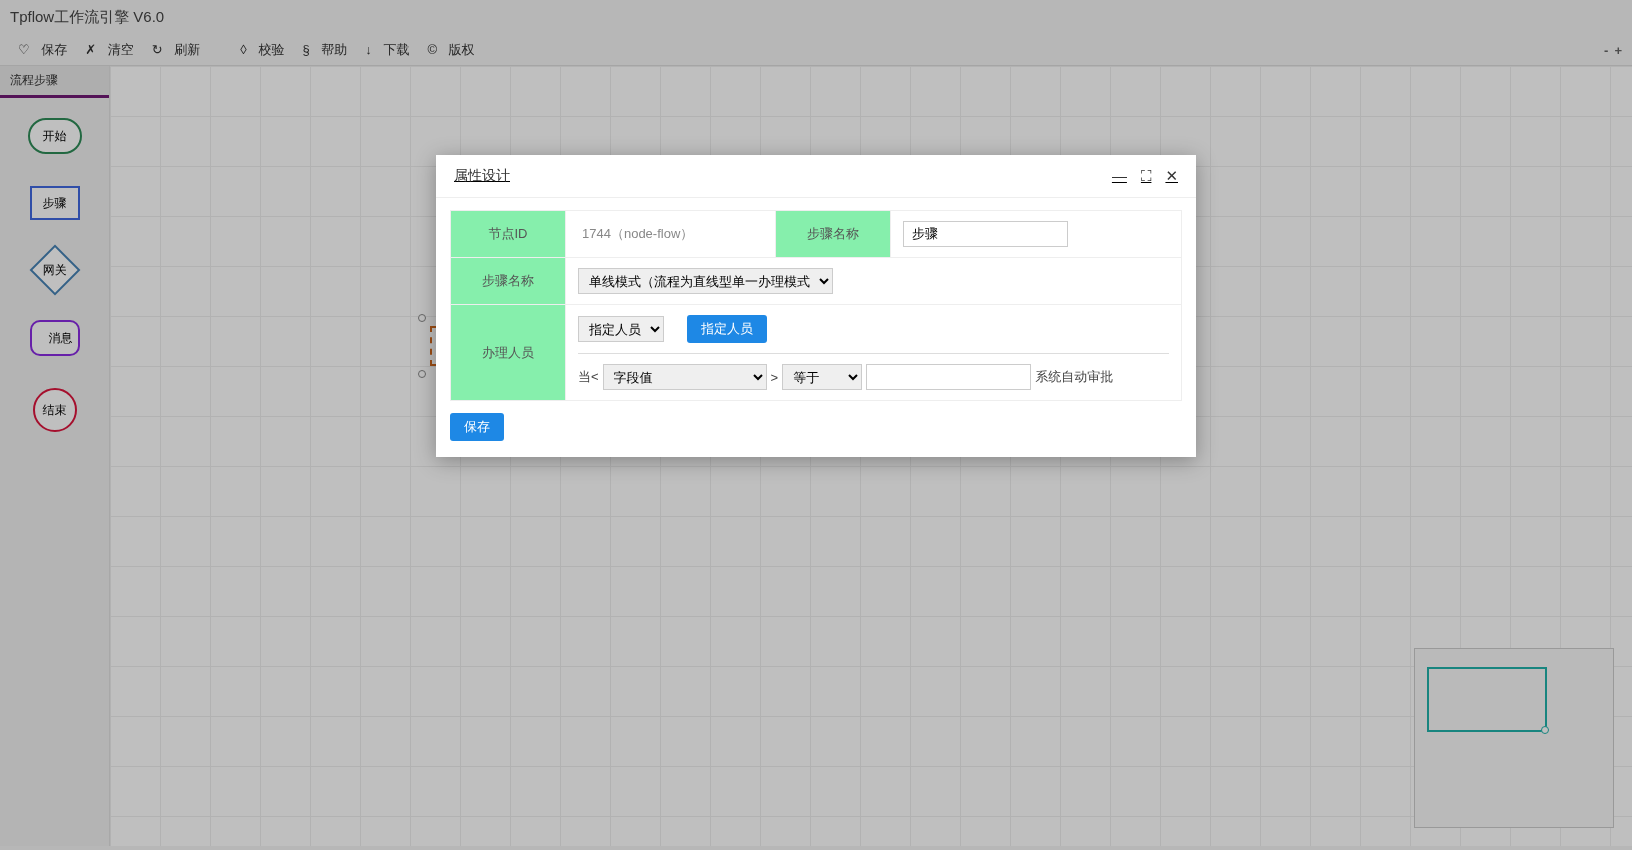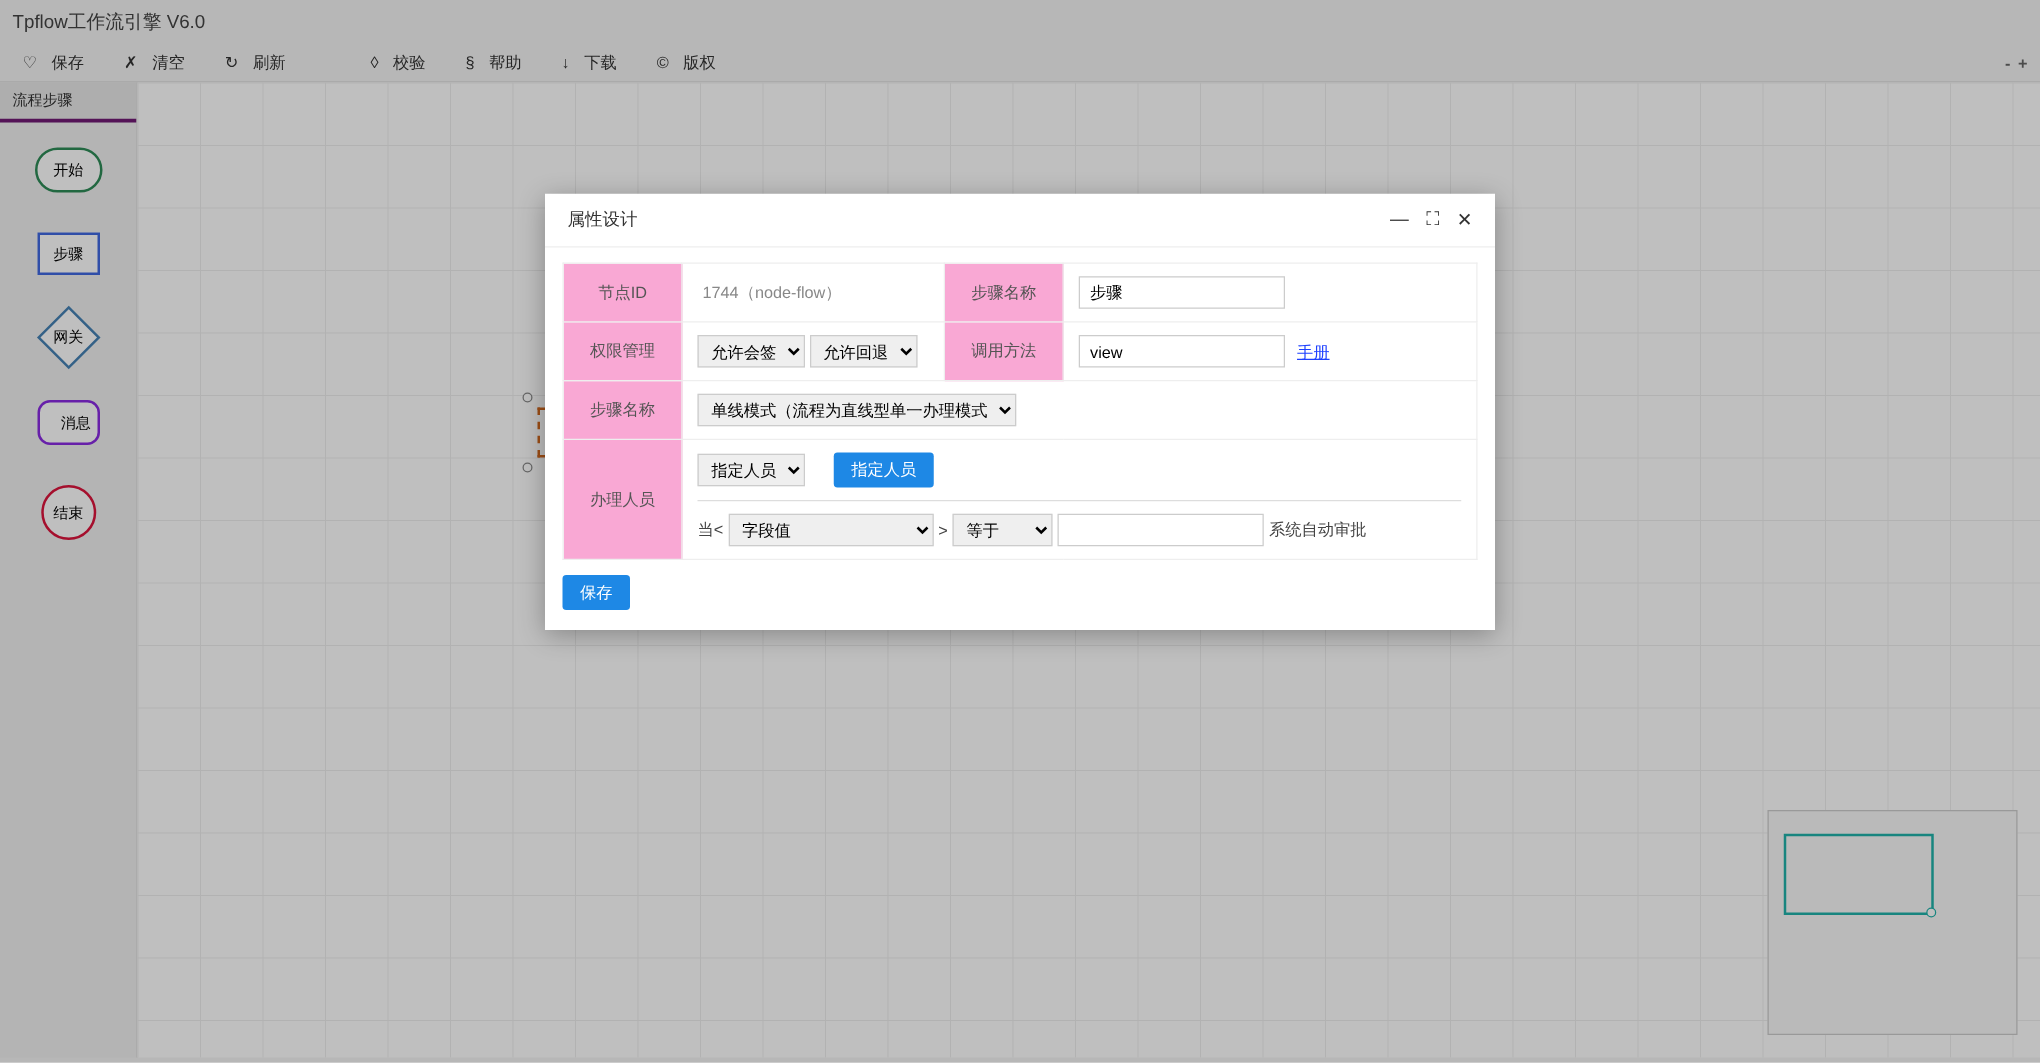--- a/index.html
+++ b/index.html
@@ -1,21 +1,21 @@
 <!DOCTYPE html>
 <html><head>
   <meta charset="utf-8">
   <style>
     * { box-sizing: border-box; margin: 0; padding: 0; }
     body { font-family: "Microsoft YaHei", Arial, sans-serif; font-size: 13px; background: #f5f5f5; width: 1632px; height: 850px; overflow: hidden; position: relative; }
     
     .header-title { padding: 8px 10px; font-weight: normal; font-size: 15px; color: #444; }
     
     .toolbar { display: flex; justify-content: space-between; align-items: center; padding: 4px 10px; border-bottom: 1px solid #ddd; }
-    .toolbar-left { display: flex; gap: 16px; align-items: flex-start; }
+    .toolbar-left { display: flex; gap: 2px; align-items: flex-start; }
     .toolbar-left span { cursor: pointer; padding: 2px 4px; color: #333; }
     .toolbar-sep { margin: 0 6px; }
     .toolbar-right { display: flex; gap: 6px; color: #666; }
     .toolbar-right span { cursor: pointer; font-weight: bold; }
     
     .main { display: flex; height: calc(850px - 70px); }
     
     .sidebar { width: 110px; background: #f0f0f0; border-right: 1px solid #e0e0e0; padding-top: 0; }
     .sidebar-tab { background: #e8e8e8; padding: 6px 10px; font-size: 12px; color: #333; border-bottom: 3px solid #701a75; }
     .palette { padding: 20px 0; display: flex; flex-direction: column; align-items: center; gap: 32px; justify-content: space-between; }
@@ -32,29 +32,29 @@
     .handle { position: absolute; width: 8px; height: 8px; border: 1px solid #888; border-radius: 50%; background: #fff; }
     .h-tl { top: -14px; left: -14px; }
     .h-bl { bottom: -14px; left: -14px; }
     
     .minimap { position: absolute; right: 18px; bottom: 18px; width: 200px; height: 180px; border: 1px solid #ccc; background: #f9f9f9; }
     .minimap-viewport { position: absolute; left: 12px; top: 18px; width: 120px; height: 65px; border: 2px solid #20b2aa; }
     .minimap-handle { position: absolute; right: -4px; bottom: -4px; width: 8px; height: 8px; border: 1px solid #20b2aa; border-radius: 50%; background: #fff; }
     
     .overlay { position: absolute; inset: 0; background: rgba(0,0,0,0.25); display: flex; justify-content: center; align-items: flex-start; padding-top: 155px; }
     .dialog { width: 760px; background: #fff; box-shadow: 0 4px 20px rgba(0,0,0,0.3); }
-    .dialog-titlebar { display: flex; justify-content: space-between; align-items: center; padding: 12px 18px; border-bottom: 1px solid #eee; }
+    .dialog-titlebar { display: flex; justify-content: space-between; align-items: center; padding: 12px 18px; border-bottom: 1px solid #eee; text-decoration: underline; }
     .dialog-title { font-size: 14px; color: #333; }
     .dialog-controls { display: flex; gap: 14px; }
     .dialog-controls span { cursor: pointer; font-size: 15px; color: #333; }
     
     .dialog-body { padding: 12px 14px; }
     .form-table { width: 100%; border-collapse: collapse; border: 1px solid #eee; }
     .form-table td { border: 1px solid #eee; padding: 10px 12px; vertical-align: middle; }
-    .form-table td.label { background: #f9a8d4; text-align: center; color: #555; width: 95px; }
+    .form-table td.label { background: #86efac; text-align: center; color: #555; width: 115px; }
     .form-table input[type=text] { border: 1px solid #ccc; padding: 4px 8px; font-size: 13px; height: 26px; }
     .form-table select { border: 1px solid #ccc; padding: 3px 6px; font-size: 13px; height: 26px; }
     .readonly-text { color: #888; padding-left: 4px; margin-top: 25px; }
     .link-manual { color: #1e40ff; text-decoration: underline; cursor: pointer; margin-left: 6px; }
     
     .btn { display: inline-block; padding: 5px 14px; border-radius: 3px; cursor: pointer; font-size: 13px; border: none; }
     .btn-primary { background: #1e88e5; color: #fff; }
     
     .handler-row { display: flex; align-items: center; gap: 23px; margin-bottom: 10px; }
     .condition-row { display: flex; align-items: center; gap: 4px; font-size: 13px; color: #444; border-top: 1px solid #ddd; padding-top: 10px; }
@@ -126,32 +126,20 @@
     <div class="dialog-body">
       <table class="form-table">
         <tbody>
             <tr>
           <td class="label">节点ID</td>
           <td style="width:210px;"><span class="readonly-text">1744（node-flow）</span></td>
           <td class="label">步骤名称</td>
           <td><input type="text" style="width: 165px;" value="步骤"></td>
         </tr>
         <tr>
-          <td class="label">权限管理</td>
-          <td>
-            <select><option>允许会签</option></select>
-            <select><option>允许回退</option></select>
-          </td>
-          <td class="label">调用方法</td>
-          <td>
-            <input type="text" style="width: 165px;" value="view">
-            <span class="link-manual">手册</span>
-          </td>
-        </tr>
-        <tr>
           <td class="label">步骤名称</td>
           <td colspan="3">
             <select style="width:255px;"><option>单线模式（流程为直线型单一办理模式）</option></select>
           </td>
         </tr>
         <tr>
           <td class="label">办理人员</td>
           <td colspan="3">
             <div class="handler-row">
               <select><option>指定人员</option></select>

